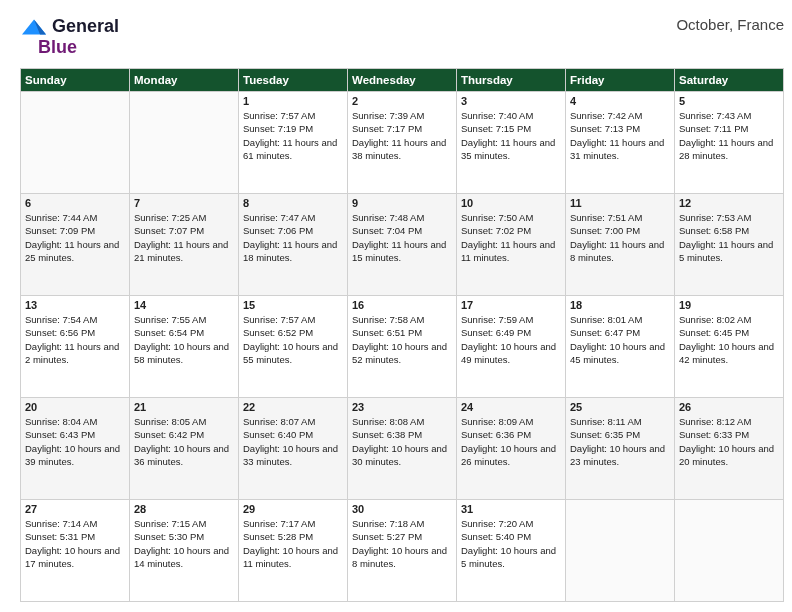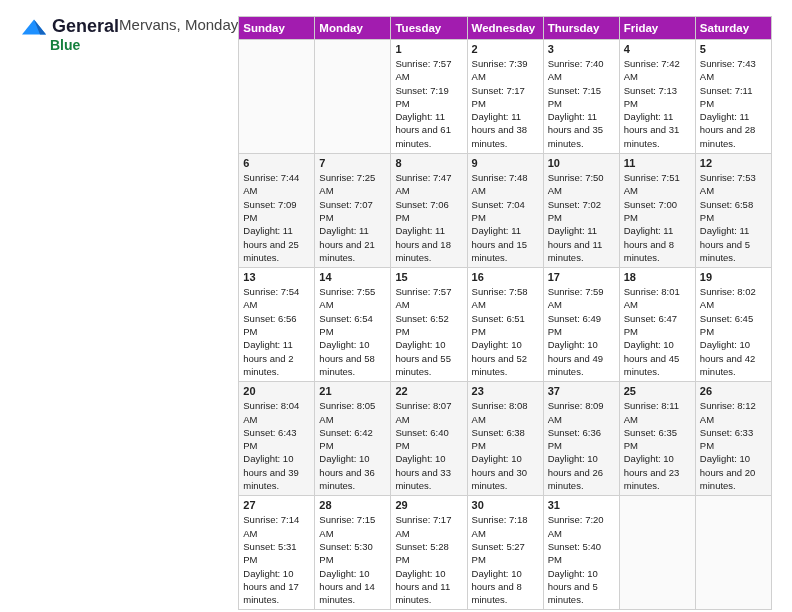--- a/index.html
+++ b/index.html
@@ -6,23 +6,23 @@
     body {
       font-family: Arial, sans-serif;
       background: #fff;
       width: 792px;
       height: 612px;
       overflow: hidden;
     }
     .page {
       width: 792px;
       height: 612px;
-      padding: 16px 20px 10px 20px;
-      display: flex;
-      flex-direction: row;
+      padding: 16px 8px 10px 20px;
+      display: flex;
+      flex-direction: column;
     }
     .header {
       display: flex;
       justify-content: space-between;
       align-items: flex-start;
       margin-bottom: 10px;
     }
     .logo {
       display: flex;
       flex-direction: column;
@@ -50,21 +50,21 @@
       font-size: 15px;
       color: #444;
     }
     .calendar-table {
       width: 100%;
       border-collapse: collapse;
       flex: 1;
       table-layout: fixed;
     }
     .calendar-table th {
-      background: #a21caf;
+      background: #14532d;
       color: #fff;
       font-size: 11.5px;
       font-weight: bold;
       padding: 5px 4px;
       text-align: left;
       border: 1px solid #ccc;
     }
     .calendar-table td {
       vertical-align: top;
       font-size: 9.5px;
@@ -96,24 +96,24 @@
 <div class="page">
   <div class="header">
     <div class="logo">
       <div class="logo-row">
         <svg class="logo-icon" viewBox="0 0 36 24" xmlns="http://www.w3.org/2000/svg">
           <polygon points="18,2 34,22 2,22" fill="#1e90ff"></polygon>
           <polygon points="18,2 34,22 26,22" fill="#1565c0"></polygon>
         </svg>
         <span style="font-size:18px;font-weight:bold;color:#1a1a2e;">General</span>
       </div>
-      <span style="font-size:14px;font-weight:bold;color:#15803d;margin-left:30px;">Blue</span>
+      <span style="font-size:18px;font-weight:bold;color:#701a75;margin-left:18px;">Blue</span>
     </div>
     <div class="title-area">
-      <div class="location">Mervans, Monday</div>
+      <div class="location">October, France</div>
     </div>
   </div>
 
   <table class="calendar-table">
     <thead>
       <tr>
       <th>Sunday</th>
           <th>Monday</th>
           <th>Tuesday</th>
           <th>Wednesday</th>
@@ -218,21 +218,21 @@
           </td>
           <td>
             <span class="day-num">22</span>
             <div class="day-info"><span>Sunrise: 8:07 AM</span><br><span>Sunset: 6:40 PM</span><br><span>Daylight: 10 hours and 33 minutes.</span></div>
           </td>
           <td>
             <span class="day-num">23</span>
             <div class="day-info"><span>Sunrise: 8:08 AM</span><br><span>Sunset: 6:38 PM</span><br><span>Daylight: 10 hours and 30 minutes.</span></div>
           </td>
           <td>
-            <span class="day-num">37</span>
+            <span class="day-num">24</span>
             <div class="day-info"><span>Sunrise: 8:09 AM</span><br><span>Sunset: 6:36 PM</span><br><span>Daylight: 10 hours and 26 minutes.</span></div>
           </td>
           <td>
             <span class="day-num">25</span>
             <div class="day-info"><span>Sunrise: 8:11 AM</span><br><span>Sunset: 6:35 PM</span><br><span>Daylight: 10 hours and 23 minutes.</span></div>
           </td>
           <td>
             <span class="day-num">26</span>
             <div class="day-info"><span>Sunrise: 8:12 AM</span><br><span>Sunset: 6:33 PM</span><br><span>Daylight: 10 hours and 20 minutes.</span></div>
           </td>

